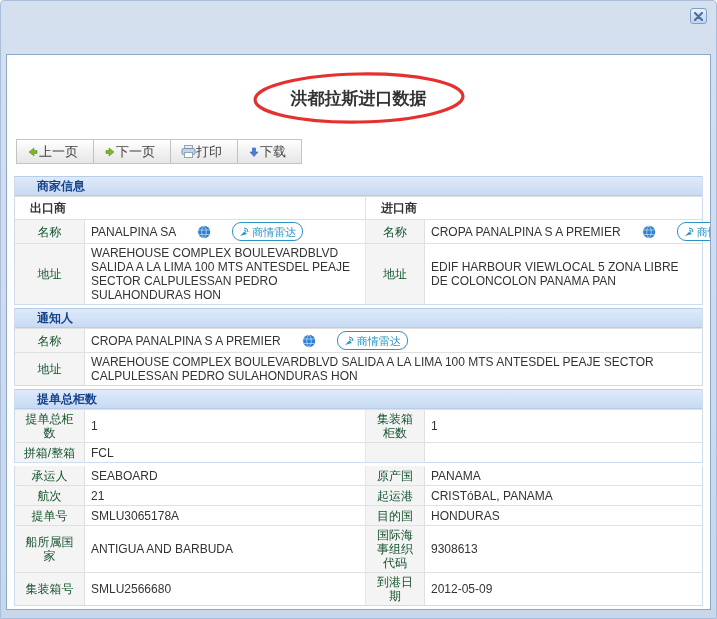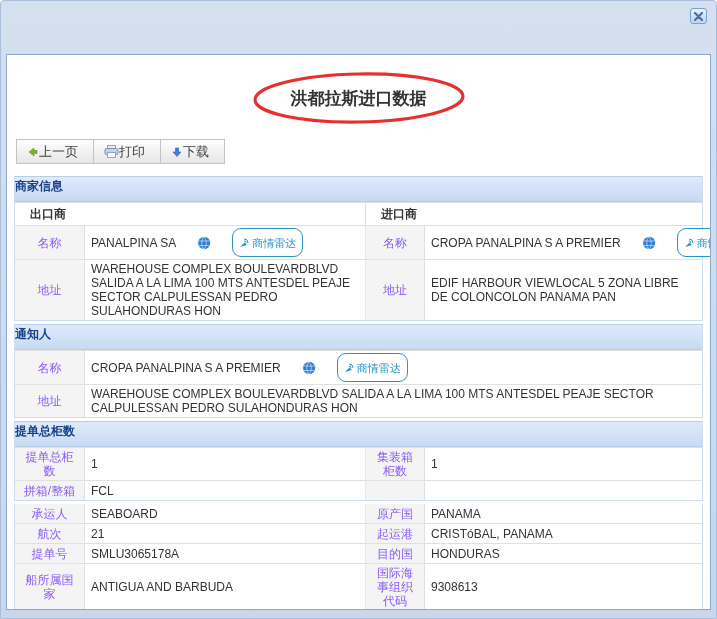--- a/index.html
+++ b/index.html
@@ -28,44 +28,44 @@
   .toolbar { display:flex; margin:10px 0 12px 9px; }
   .tb-btn {
     display:flex; align-items:center; height:25px; padding:0 15px 0 10px;
     border:1px solid #c3c3c3; margin-right:-1px;
     background:linear-gradient(#ffffff,#f3f3f3 45%,#e6e6e6);
     font-size:13px; color:#3f3f3f; cursor:pointer; white-space:nowrap;
   }
   .sections { margin:0 7px; }
   .section { border:1px solid #cddcee; border-top:none; margin-bottom:3px; }
   .sec-header {
-    height:26px; line-height:18px; padding-left:0;
+    height:20px; line-height:18px; padding-left:22px;
     background:linear-gradient(#dfeafa,#c7daf2);
     border:1px solid #b7cde9; border-left:none; border-right:none;
     color:#15428b; font-size:12px; font-weight:bold;
   }
   .row { display:grid; border-top:1px solid #e0e0e0; }
   .row:first-of-type { border-top:none; }
   .cols4 { grid-template-columns:70px 281px 59px 1fr; }
   .cols2h { grid-template-columns:351px 1fr; }
   .cols2 { grid-template-columns:70px 1fr; }
   .cell { display:flex; align-items:center; padding:2px 6px; font-size:12px;
     color:#333; line-height:14px; min-height:19px; }
   .lbl { background:#f4f4f4; justify-content:center; text-align:center;
-    color:#8b5cf6; border-right:1px solid #e0e0e0; }
+    color:#14532d; border-right:1px solid #e0e0e0; }
   .val { border-right:1px solid #e8e8e8; }
   .val:last-child { border-right:none; }
   .subhdr { font-weight:bold; color:#333; padding:4px 6px 4px 15px; min-height:22px; }
   .subhdr.first { border-right:1px solid #e0e0e0; }
   .h-tall  { min-height:55px; }
   .h-mid   { min-height:30px; }
   .h-ship  { min-height:28px; }
   .name-val { gap:21px; flex-wrap:nowrap; white-space:nowrap; }
   .badge {
-    display:inline-flex; align-items:center; gap:3px; height:29px; padding:0 6px;
+    display:inline-flex; align-items:center; gap:3px; height:19px; padding:0 6px;
     border:1px solid #2a94c5; border-radius:9px; color:#2a94c5;
     font-size:11px; cursor:pointer; white-space:nowrap; background:#fff;
   }
   .icon { display:inline-flex; flex:none; }
 </style>
 </head>
 <body>
 
 <div class="window">
   <div class="titlebar">
@@ -88,20 +88,28 @@
     </div>
 
     <div class="toolbar">
       <div class="tb-btn">
         <span class="icon">
           <svg width="12" height="12" viewBox="0 0 12 12">
               <path d="M7 2 L2 6 L7 10 L7 7.5 L10 7.5 L10 4.5 L7 4.5 Z" fill="#7ab62c" stroke="#5f9417" stroke-width="0.6"></path>
             </svg>
         </span>
         <span>上一页</span>
+      </div>
+      <div class="tb-btn">
+        <span class="icon">
+          <svg width="12" height="12" viewBox="0 0 12 12">
+              <path d="M5 2 L10 6 L5 10 L5 7.5 L2 7.5 L2 4.5 L5 4.5 Z" fill="#7ab62c" stroke="#5f9417" stroke-width="0.6"></path>
+            </svg>
+        </span>
+        <span>下一页</span>
       </div>
       <div class="tb-btn">
         <span class="icon">
           <svg width="15" height="13" viewBox="0 0 15 13">
             <rect x="3.5" y="0.5" width="8" height="4" fill="#e8eef6" stroke="#8fa3bd"></rect>
             <rect x="1" y="3.5" width="13" height="6" rx="1.5" fill="#c3d2e4" stroke="#7d93b0"></rect>
             <rect x="3.5" y="7.5" width="8" height="5" fill="#ffffff" stroke="#8fa3bd"></rect>
           </svg>
         </span>
         <span>打印</span>

